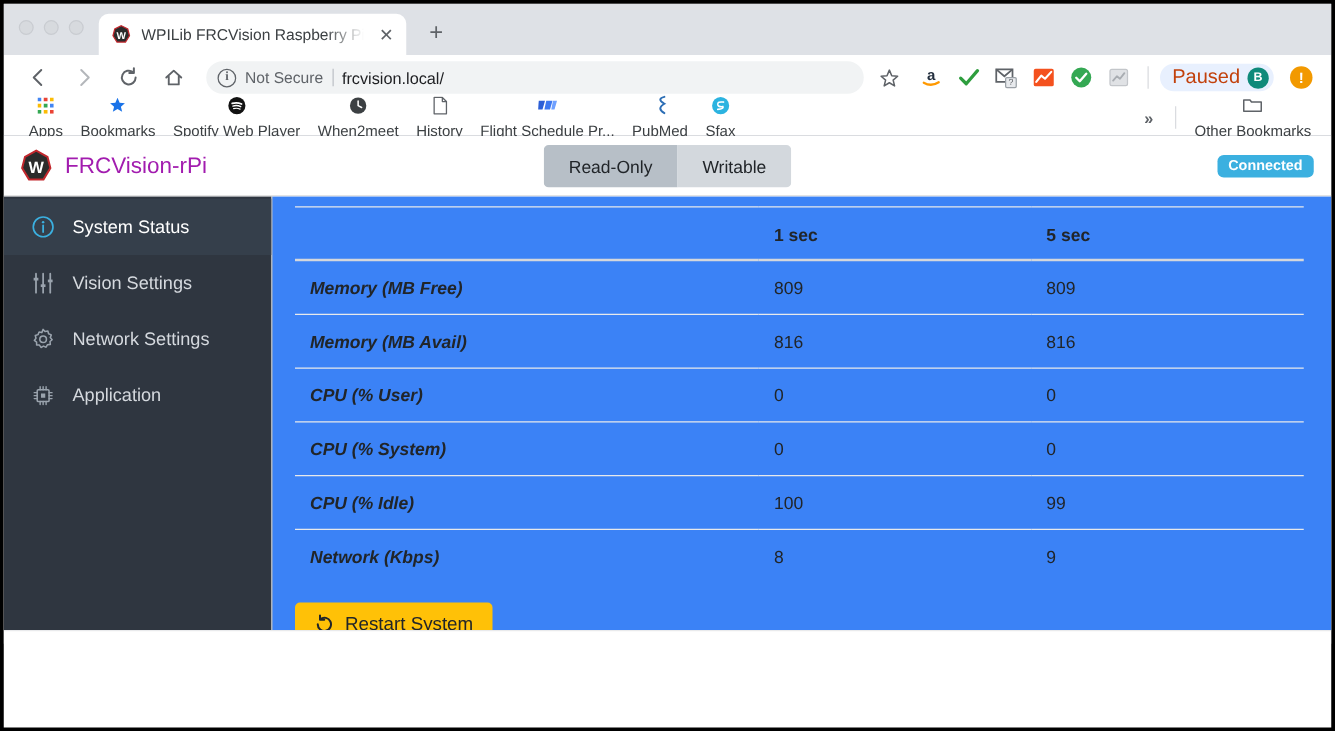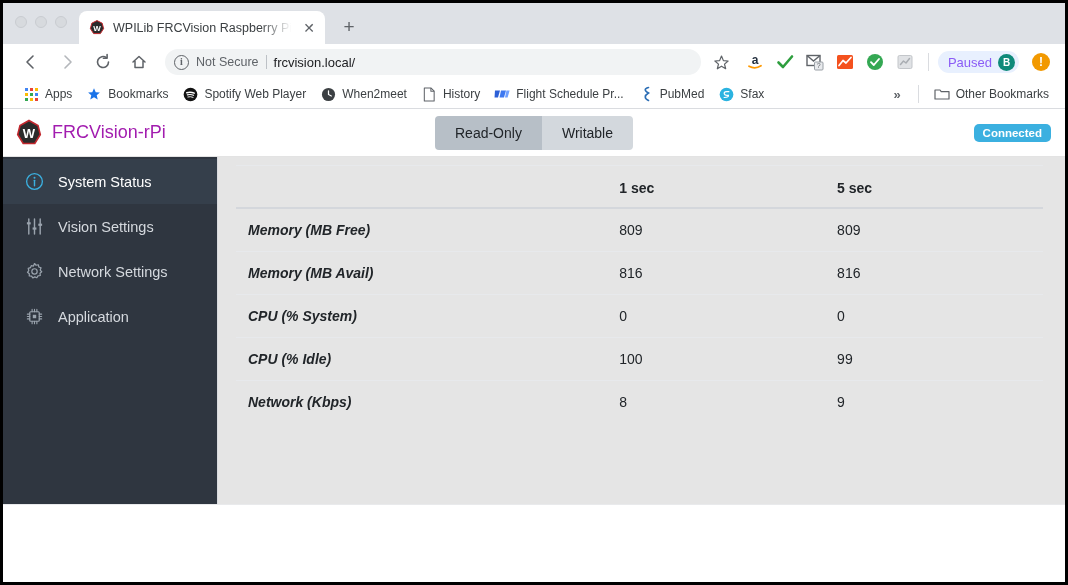--- a/index.html
+++ b/index.html
@@ -110,21 +110,21 @@
     position: relative;
   }
   .tb-sep { width: 1px; height: 18px; background: #dadce0; margin: 0 7px; }
   .paused-pill {
     height: 22px; border-radius: 11px;
     background: #e8f0fe;
     display: flex; align-items: center; gap: 6px;
     padding: 0 4px 0 10px;
     margin-right: 6px;
   }
-  .paused-text { font-size: 13px; color: #8b5cf6; }
+  .paused-text { font-size: 16px; color: #c2410c; }
   .paused-badge {
     width: 17px; height: 17px; border-radius: 50%;
     background: #0f8a7a; color: #fff;
     font-size: 10px; font-weight: bold;
     display: flex; align-items: center; justify-content: center;
   }
   .warn-circle {
     width: 18px; height: 18px; border-radius: 50%;
     background: #f29900; color: #fff;
     font-size: 12px; font-weight: bold;
@@ -135,21 +135,21 @@
     height: 29px;
     background: #ffffff;
     border-bottom: 1px solid #dadce0;
     display: flex; align-items: center;
     padding: 0 10px 0 14px;
     gap: 2px;
   }
   .bm {
     display: flex; align-items: center; gap: 6px;
     padding: 3px 6px; border-radius: 4px;
-    font-size: 12px; color: #3c4043; white-space: nowrap;
+    font-size: 12px; color: #3c4043; white-space: nowrap; flex-direction: column;
   }
   .bm-ico { width: 16px; height: 16px; flex: none; display: flex; align-items: center; justify-content: center; }
   .bm-spacer { flex: 1; }
   .chev { font-size: 13px; color: #5f6368; padding: 0 8px; font-weight: bold; }
 
   
   .page { height: 406px; display: flex; flex-direction: column; background: #fff; }
   .navbar {
     height: 48px;
     background: #ffffff;
@@ -191,21 +191,21 @@
     gap: 14px;
     padding-left: 22px;
     color: #d5d9de;
     font-size: 14.5px;
   }
   .side-item.active { background: #353f4b; }
   .side-ico { width: 19px; height: 19px; flex: none; display: flex; align-items: center; justify-content: center; color: #9aa3ad; }
   .side-item.active .side-ico { color: #3bb0e0; }
   .side-item.active .side-label { color: #ffffff; }
 
-  .content { flex: 1; background: #e5e5e5; padding: 0 22px 0 18px; overflow: hidden; }
+  .content { flex: 1; background: #3b82f6; padding: 0 22px 0 18px; overflow: hidden; }
   table.stats { width: 100%; border-collapse: collapse; margin-top: 8px; }
   table.stats th, table.stats td {
     padding: 13px 12px;
     font-size: 14px;
     color: #212529;
     text-align: left;
     vertical-align: middle;
   }
   table.stats thead th {
     font-weight: bold;
@@ -530,35 +530,49 @@
               <td class="rowlabel">Memory (MB Free)</td>
               <td>809</td>
               <td>809</td>
             </tr>
             <tr>
               <td class="rowlabel">Memory (MB Avail)</td>
               <td>816</td>
               <td>816</td>
             </tr>
             <tr>
+              <td class="rowlabel">CPU (% User)</td>
+              <td>0</td>
+              <td>0</td>
+            </tr>
+            <tr>
               <td class="rowlabel">CPU (% System)</td>
               <td>0</td>
               <td>0</td>
             </tr>
             <tr>
               <td class="rowlabel">CPU (% Idle)</td>
               <td>100</td>
               <td>99</td>
             </tr>
             <tr>
               <td class="rowlabel">Network (Kbps)</td>
               <td>8</td>
               <td>9</td>
             </tr>
           </tbody>
         </table>
 
+        <button class="restart-btn">
+          <span>
+            <svg width="17" height="17" viewBox="0 0 18 18">
+              <path d="M3.4 9 A5.6 5.6 0 1 0 5.6 4.5" fill="none" stroke="#212529" stroke-width="1.7" stroke-linecap="round"></path>
+              <path d="M5.3 1.4 L5.3 5 L8.9 5" fill="none" stroke="#212529" stroke-width="1.7" stroke-linecap="round" stroke-linejoin="round"></path>
+            </svg>
+          </span>
+          <span>Restart System</span>
+        </button>
       </div>
     </div>
 
     <div class="bottom-strip"></div>
   </div>
 </div>
 
 </body></html>

